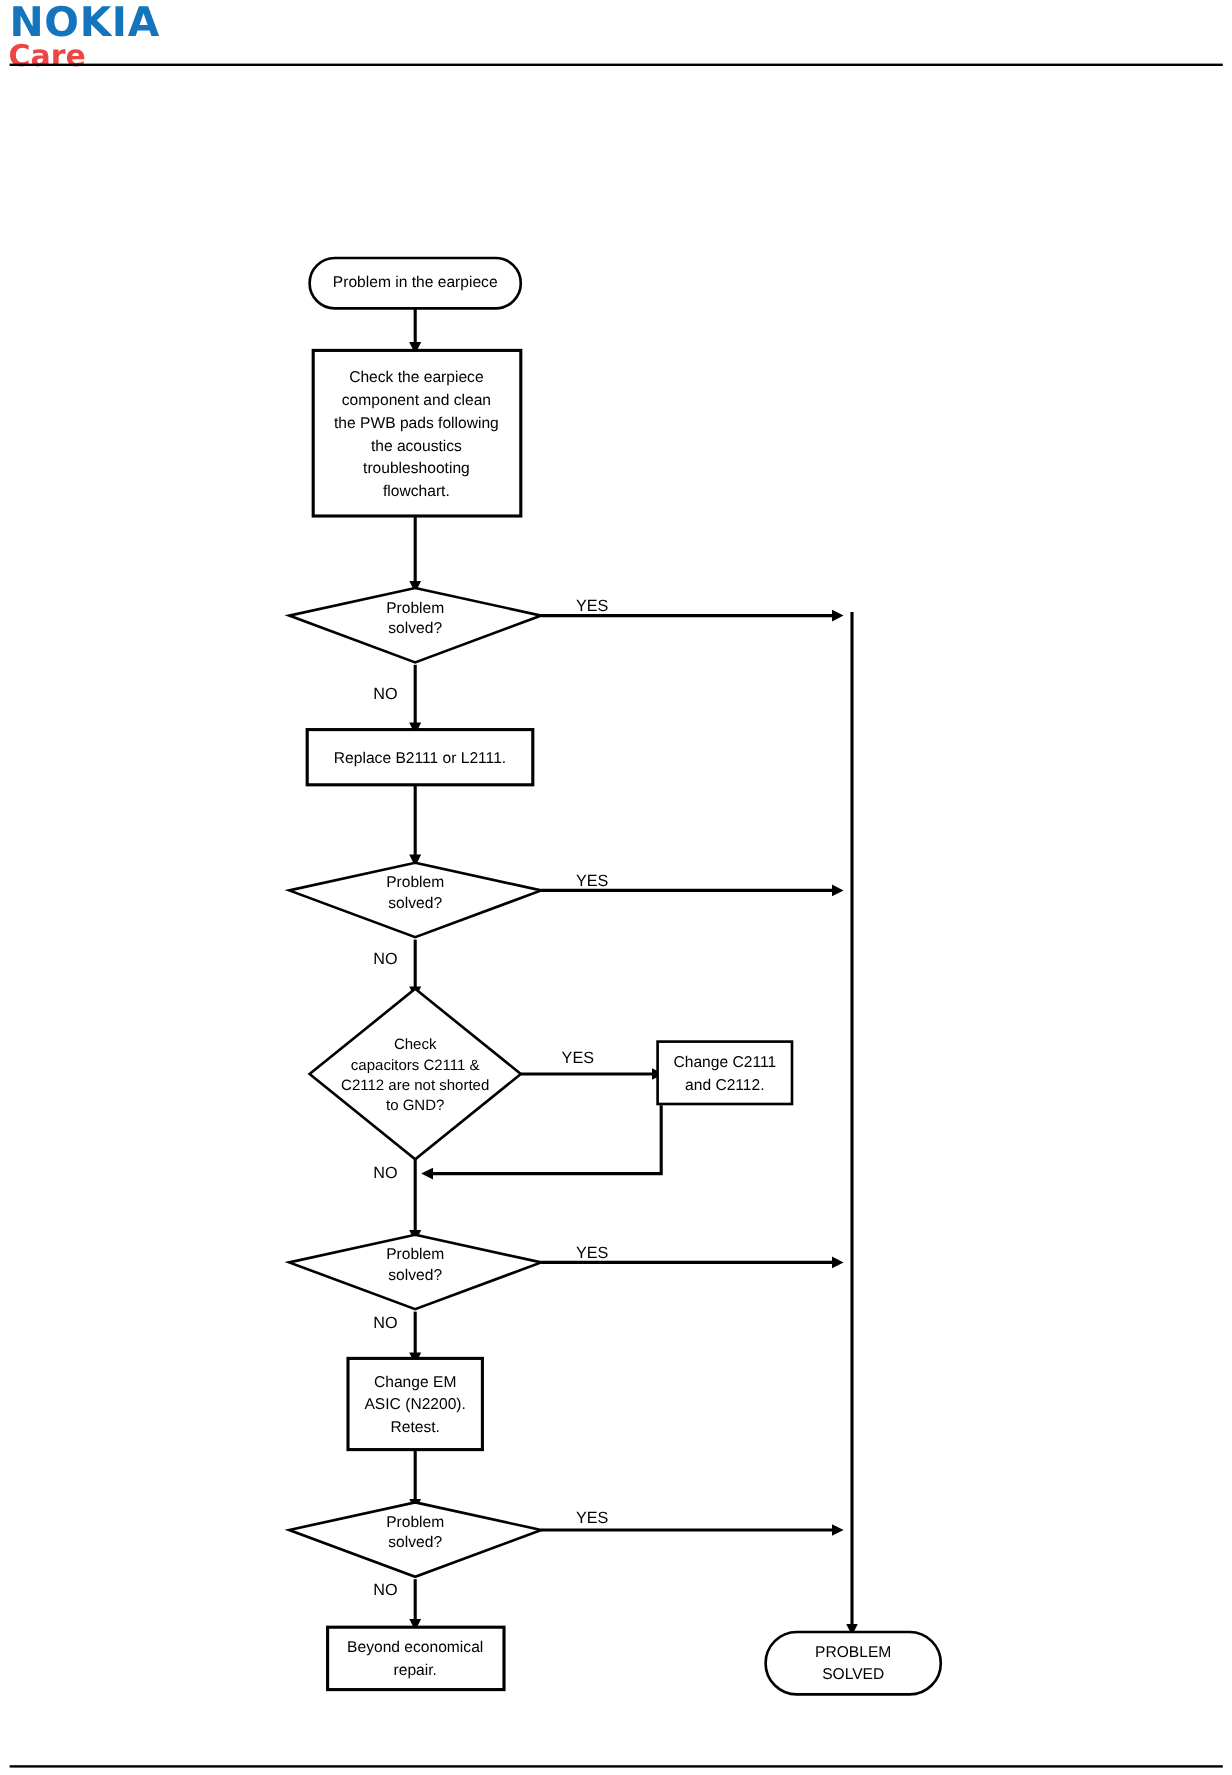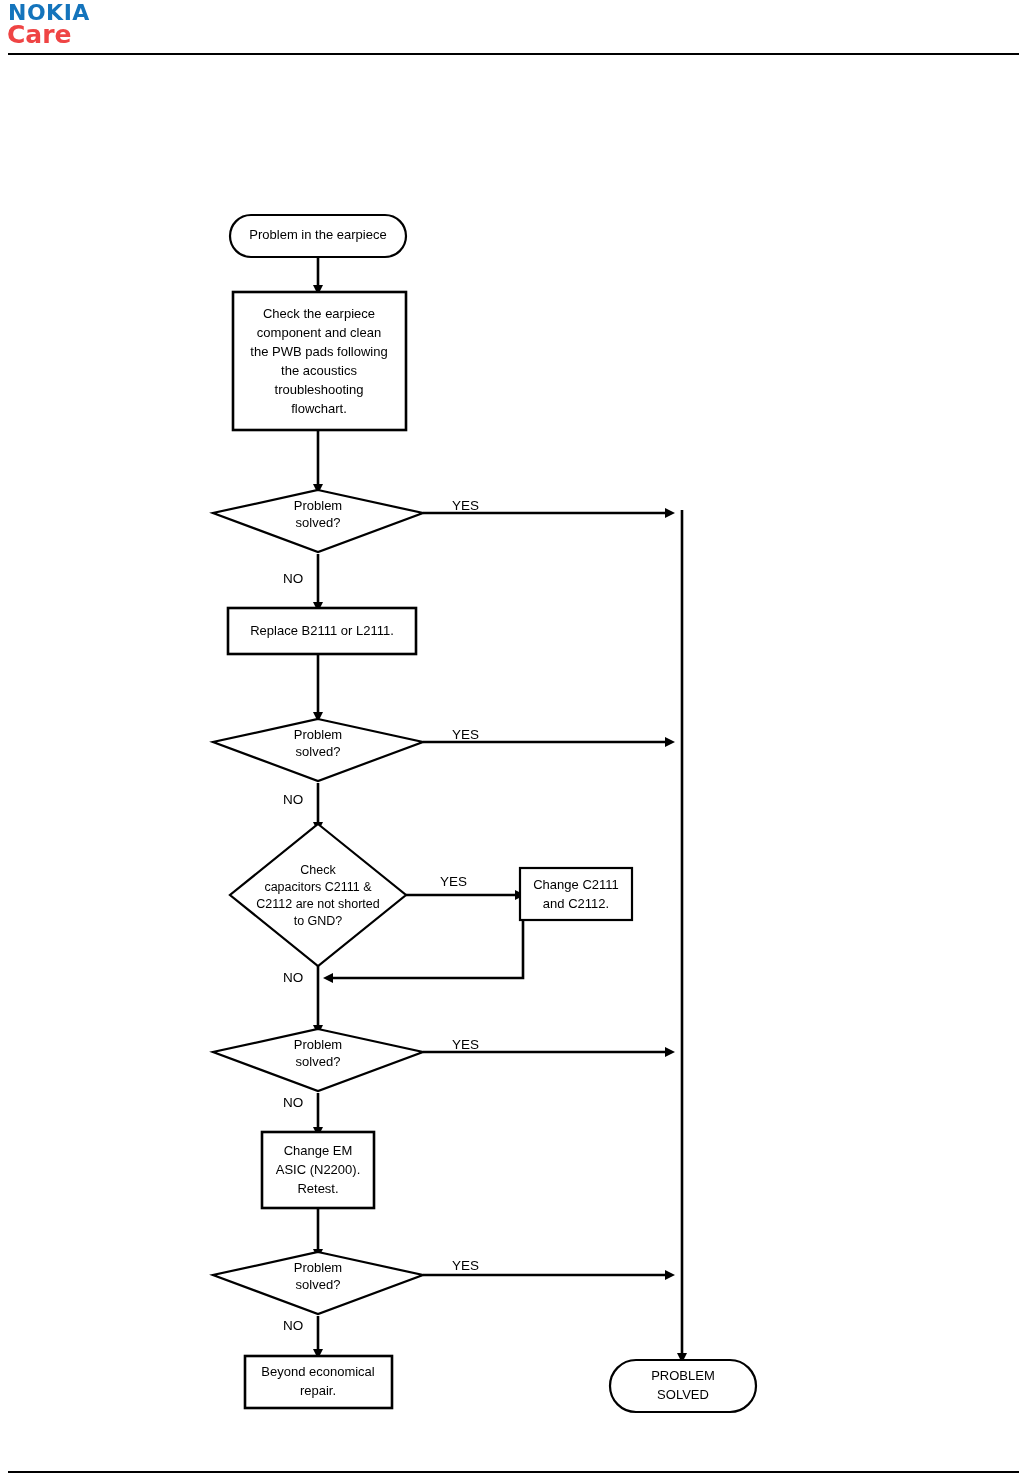--- a/index.html
+++ b/index.html
@@ -32,21 +32,21 @@
     position: absolute;
     left: 8px;
     top: 2px;
     line-height: 1;
     user-select: none;
   }
   #logo .logo-nokia {
     display: block;
     font-family: "DejaVu Sans", sans-serif;
     font-weight: bold;
-    font-size: 22px;
+    font-size: 34px;
     letter-spacing: 0.5px;
     color: #1474BC;
   }
   #logo .logo-care {
     display: block;
     font-family: "DejaVu Sans", sans-serif;
     font-weight: bold;
     font-size: 25px;
     letter-spacing: 0px;
     color: #ef4444;
@@ -70,20 +70,21 @@
     height: 2px;
     background: #000000;
   }
   
   #flowchart-area {
     position: absolute;
     left: 0;
     top: 60px;
     width: 812px;
     height: 1400px;
+    padding-left: 28px;
   }
   #flowchart-svg {
     display: block;
   }
   .shape-fill {
     fill: #ffffff;
     stroke: #000000;
   }
   .node-box   { stroke-width: 2.6; }
   .node-term  { stroke-width: 2.2; }

